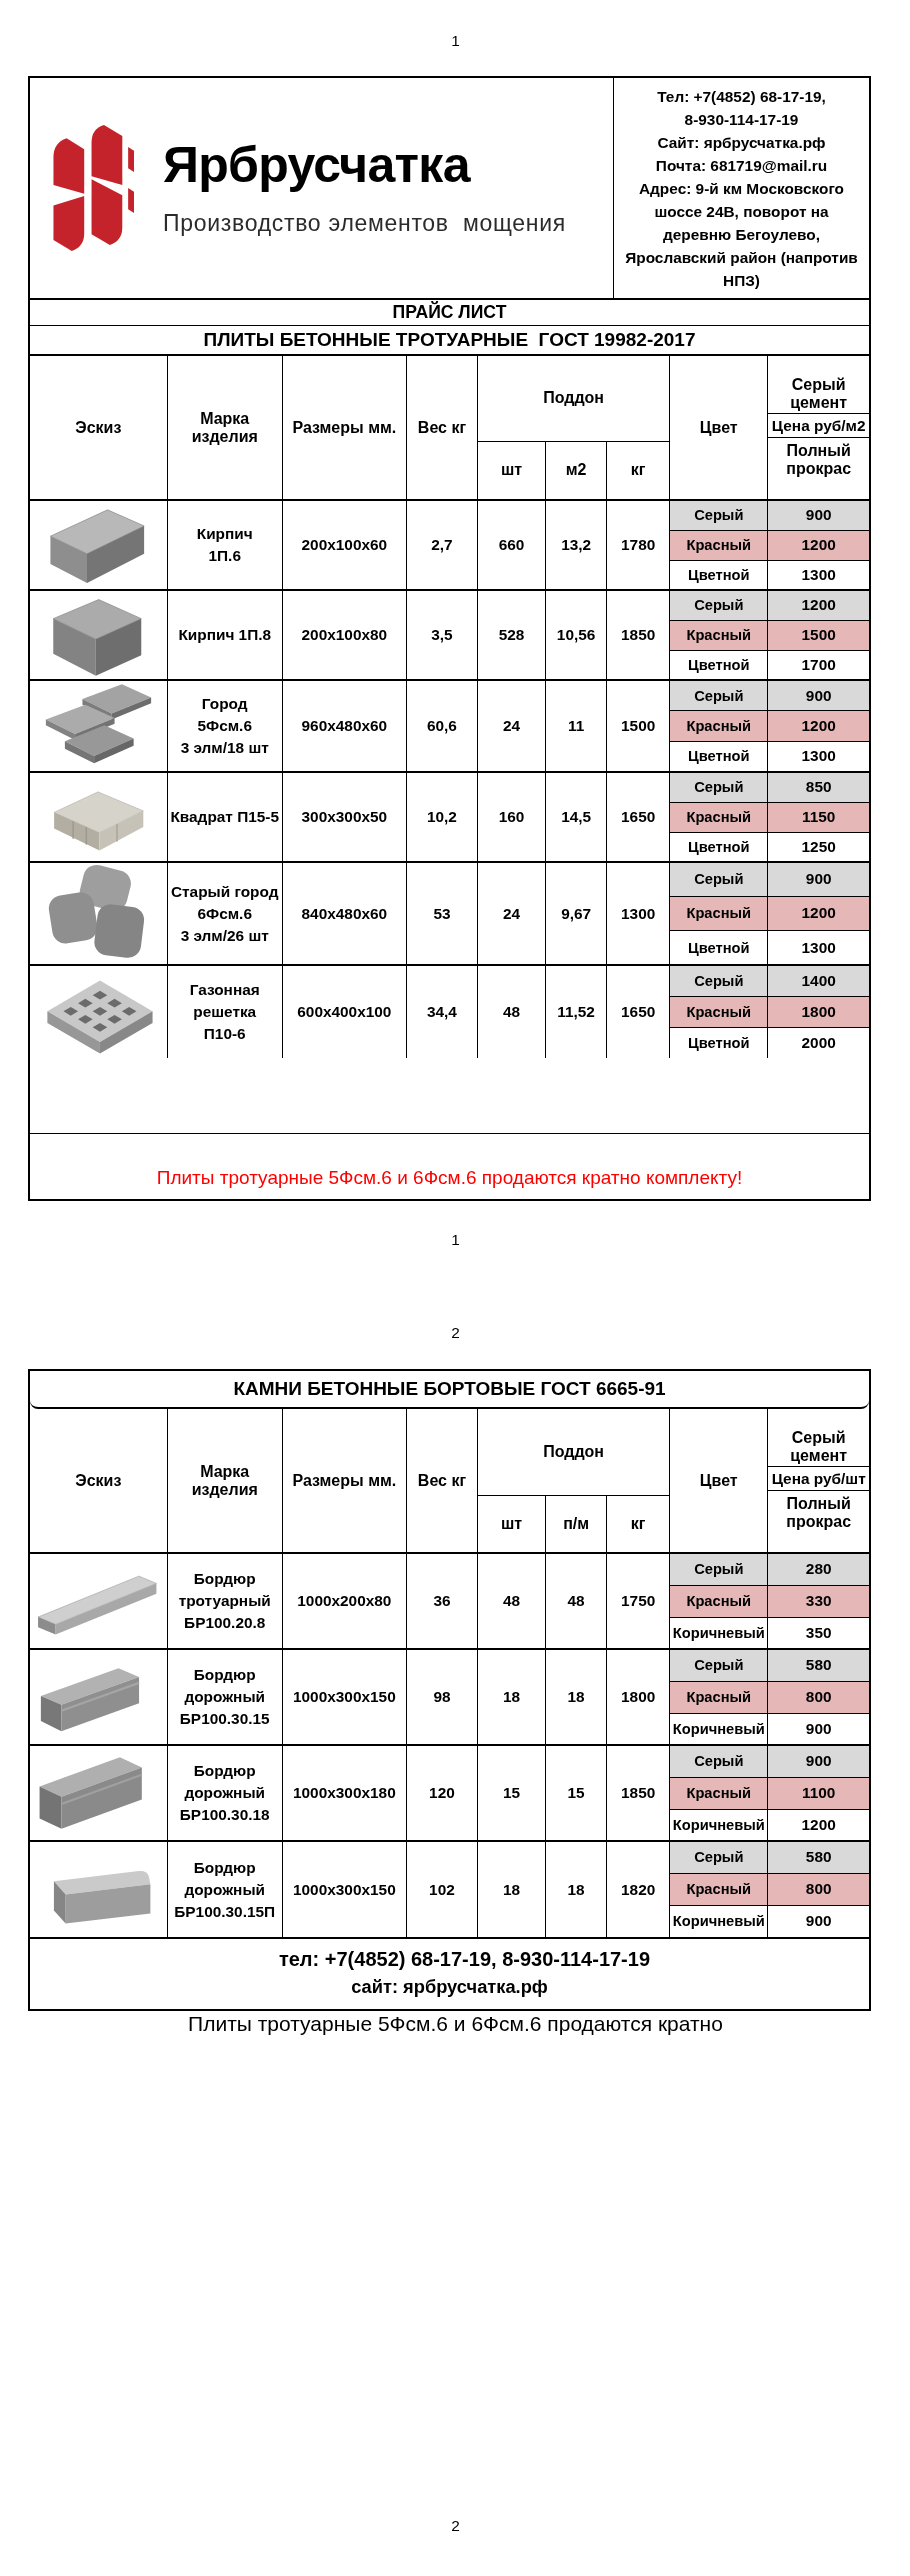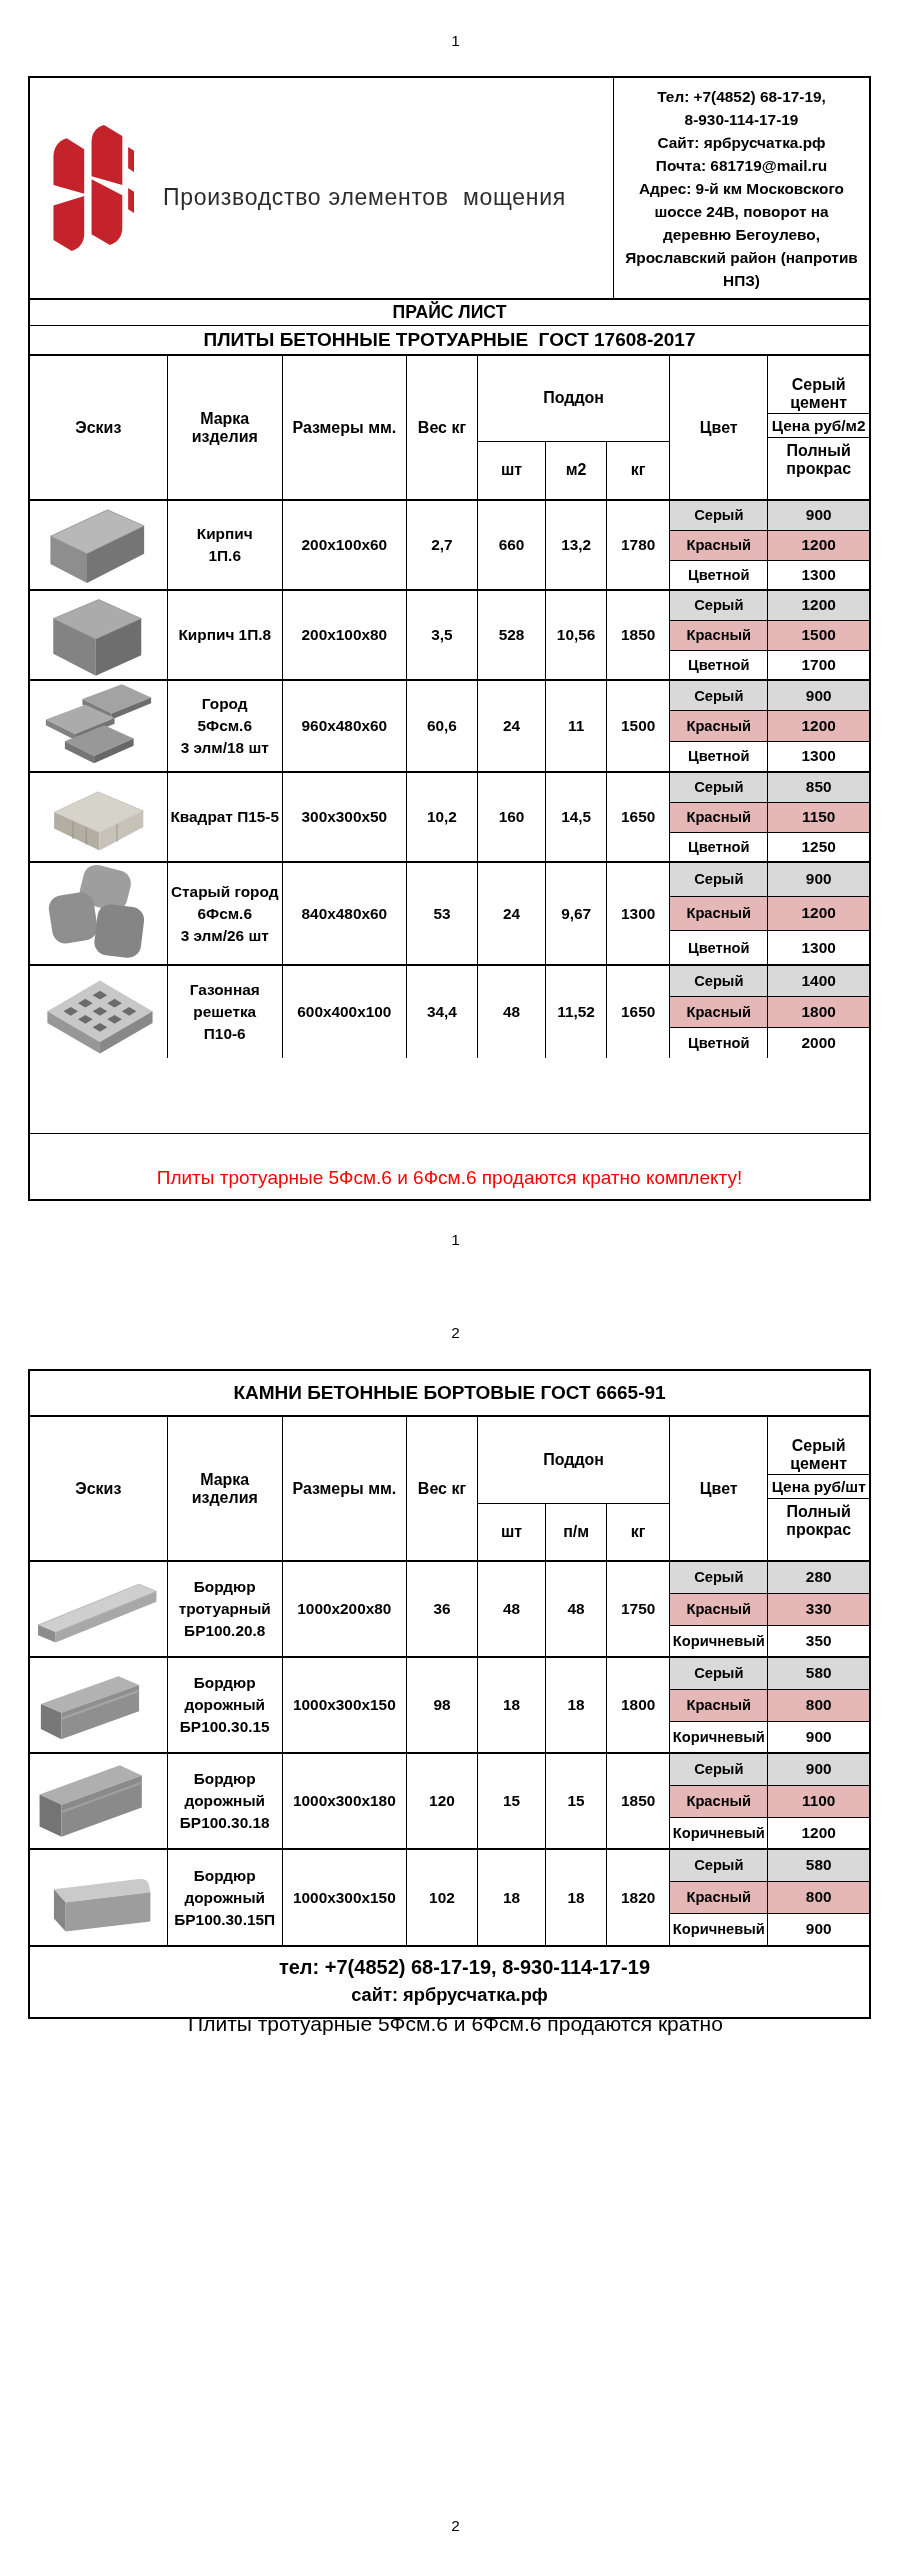--- a/index.html
+++ b/index.html
@@ -30,21 +30,21 @@
     text-align:center; font-weight:bold; font-size:15.4px; line-height:23px;
     white-space:pre-line; padding:4.4px 2.9px;
   }
   
   .bar {
     display:flex; align-items:center; justify-content:center;
     font-weight:bold; white-space:pre; text-align:center;
   }
   #pricelist-bar { height:26px; font-size:17.6px; border-bottom:1.5px solid #000; }
   #t1-title { height:30px; font-size:19px; border-bottom:2.2px solid #000; }
-  #t2-title { height:46px; font-size:19px; border-bottom:2.2px solid #000; }
+  #t2-title { height:38px; font-size:19px; border-bottom:2.2px solid #000;border-radius:8px; }
   
   table.t { width:100%; border-collapse:collapse; border:hidden; table-layout:fixed; }
   .t th, .t td {
     border:1.5px solid #000; text-align:center; vertical-align:middle;
     font-weight:bold; white-space:pre-line; overflow:hidden; padding:0;
   }
   .t thead th { font-size:16px; }
   .t thead tr.top { height:62px; }
   .t1 thead tr.sub { height:43px; }
   .t2 thead tr.sub { height:41px; }
@@ -94,36 +94,37 @@
         <g fill="#c5232b">
           <path d="M2,82 L2,44 Q2,24 20,18 L44,33 L44,94 Z"></path>
           <path d="M2,110 L44,97 L44,148 Q44,166 27,172 L2,157 Z"></path>
           <path d="M54,70 L54,24 Q54,5 71,0 L96,15 L96,82 Z"></path>
           <path d="M54,74 L96,96 L96,140 Q96,158 79,164 L54,149 Z"></path>
           <path d="M104,30 L112,35 L112,64 L104,59 Z"></path>
           <path d="M104,86 L112,91 L112,120 L104,115 Z"></path>
         </g>
       </svg>
       <div>
+        <div class="brand">Ярбрусчатка</div>
         <div class="tagline">Производство элементов  мощения</div>
       </div>
     </div>
     <div class="contact-cell">Тел: +7(4852) 68-17-19,
 8-930-114-17-19
 Сайт: ярбрусчатка.рф
 Почта: 681719@mail.ru
 Адрес: 9-й км Московского
 шоссе 24В, поворот на
 деревню Бегоулево,
 Ярославский район (напротив
 НПЗ)</div>
   </div>
 
   <div class="bar" id="pricelist-bar">ПРАЙС ЛИСТ</div>
-  <div class="bar" id="t1-title">ПЛИТЫ БЕТОННЫЕ ТРОТУАРНЫЕ  ГОСТ 17608-2017</div>
+  <div class="bar" id="t1-title">ПЛИТЫ БЕТОННЫЕ ТРОТУАРНЫЕ  ГОСТ 19982-2017</div>
 
   <table class="t t1">
     <colgroup>
       <col style="width:137px">
         <col style="width:115px">
         <col style="width:124px">
       <col style="width:71px">
         <col style="width:68px">
         <col style="width:61px">
       <col style="width:63px">

